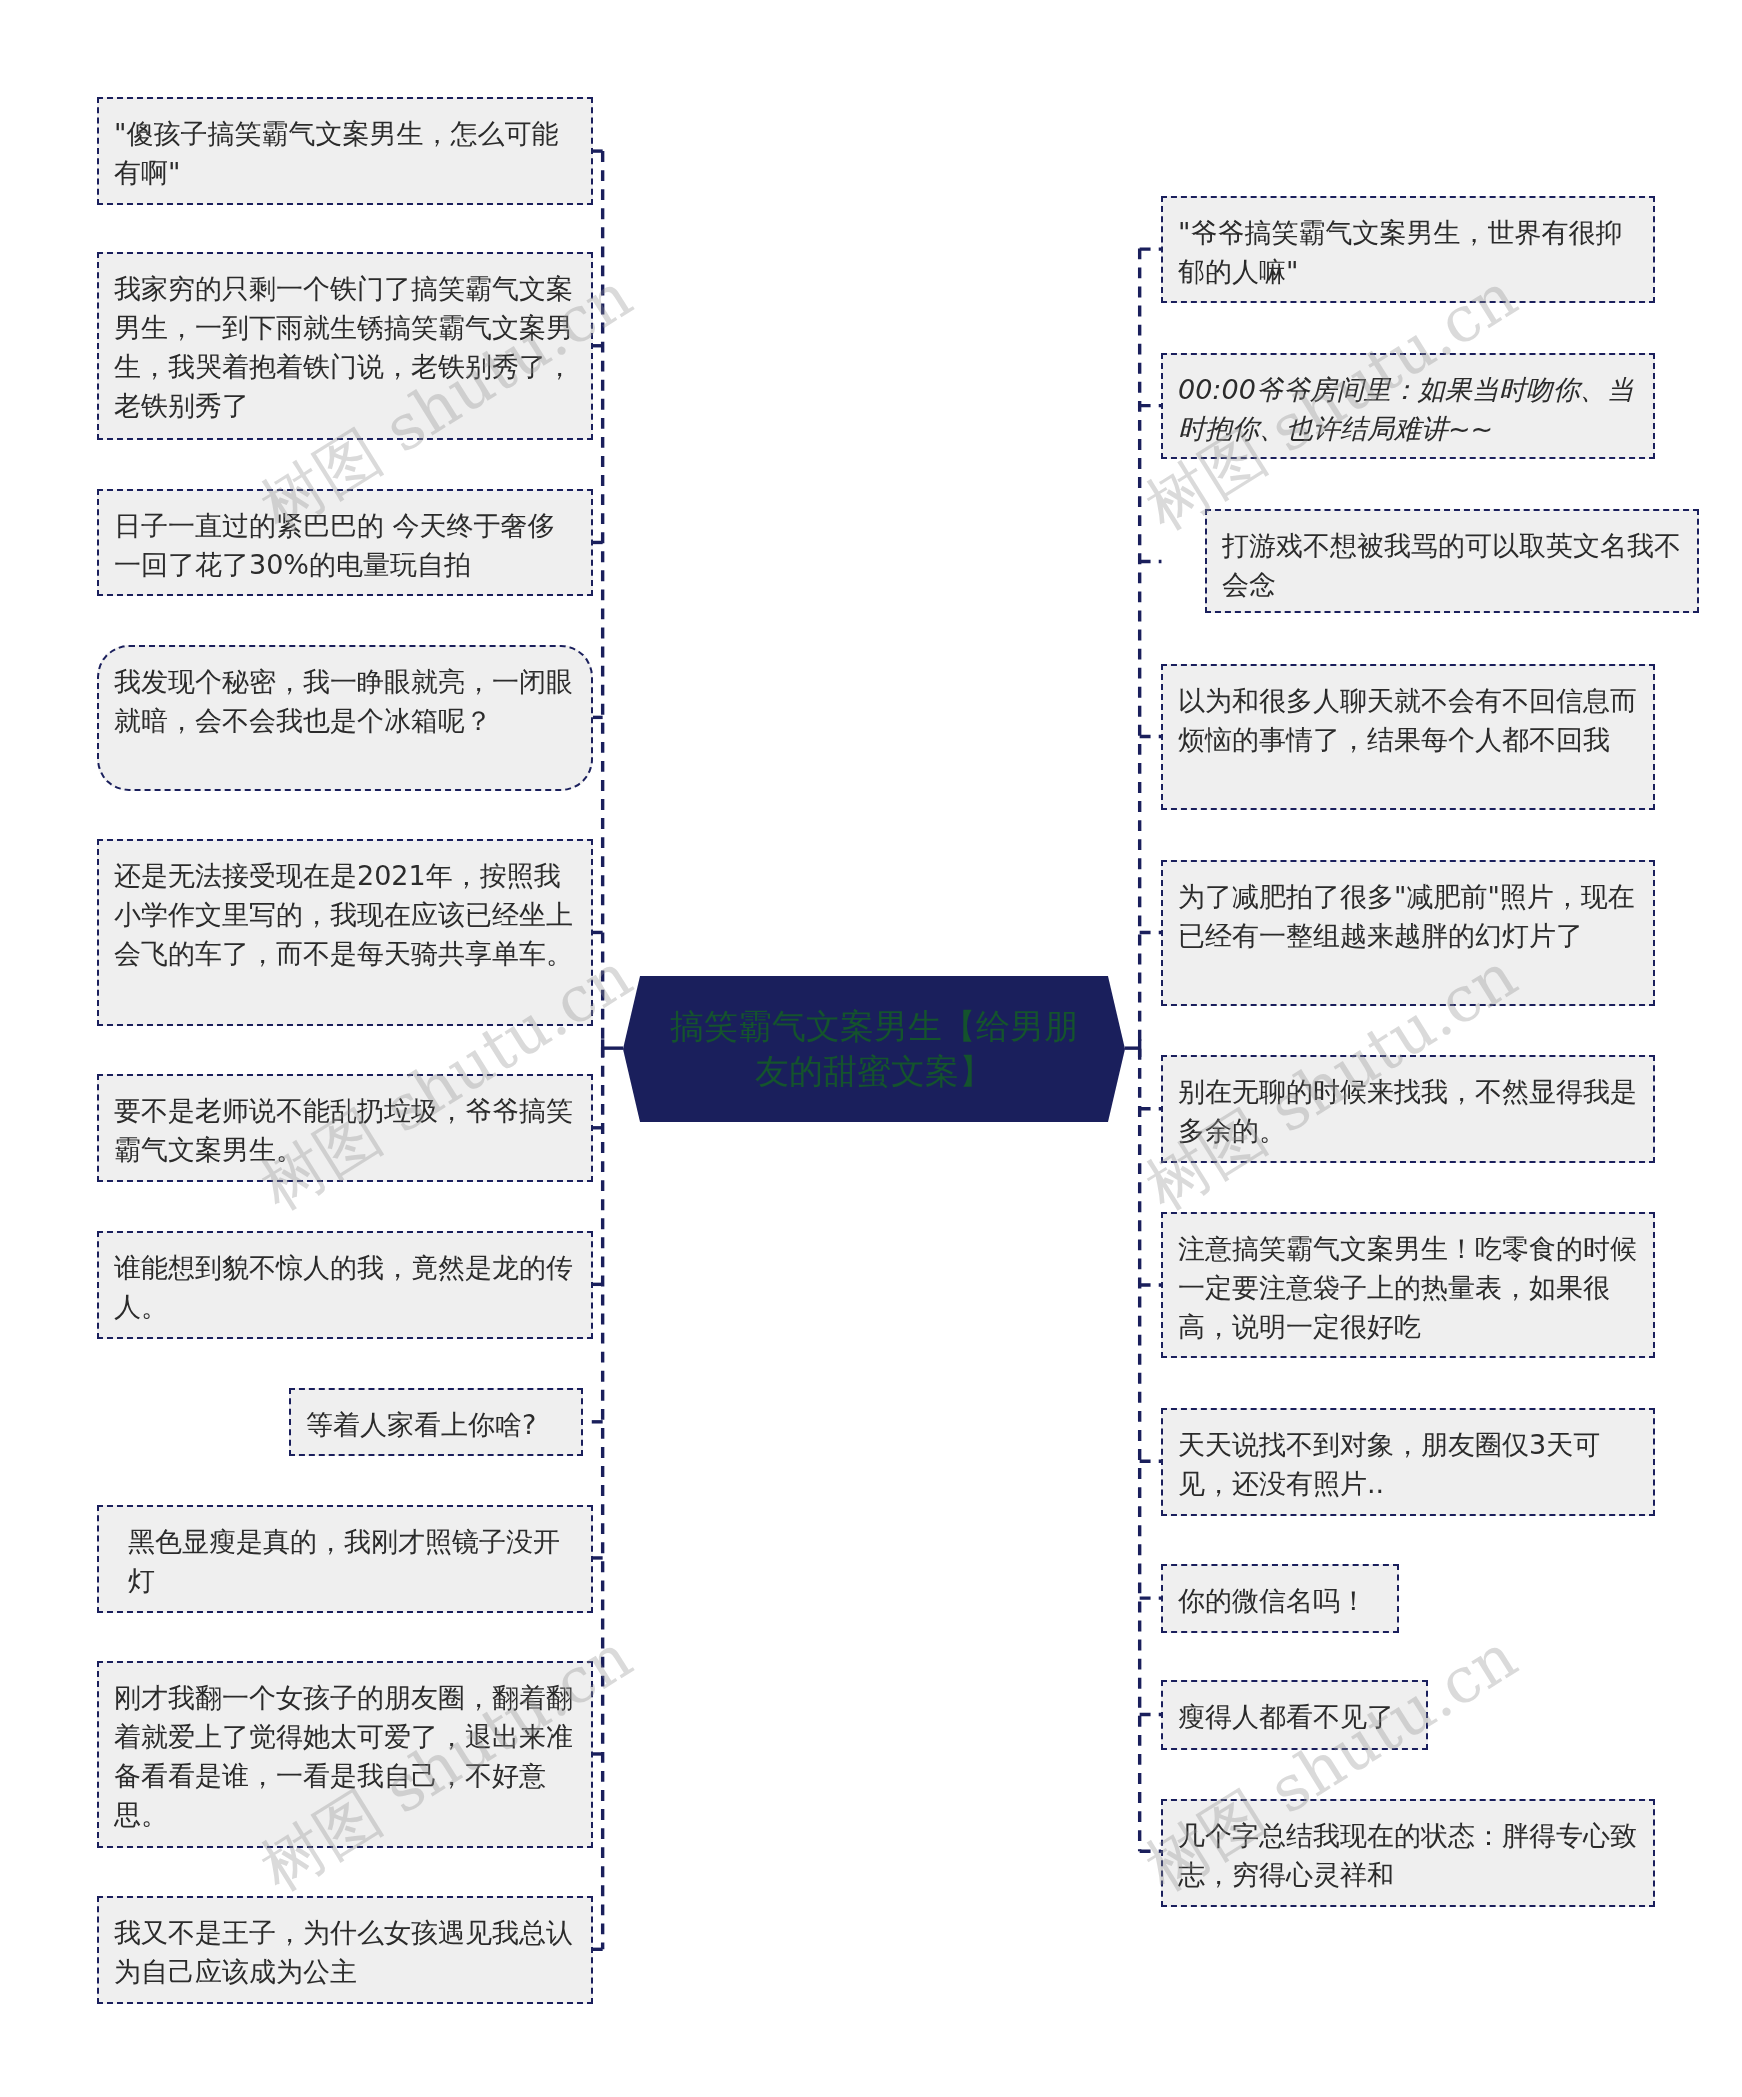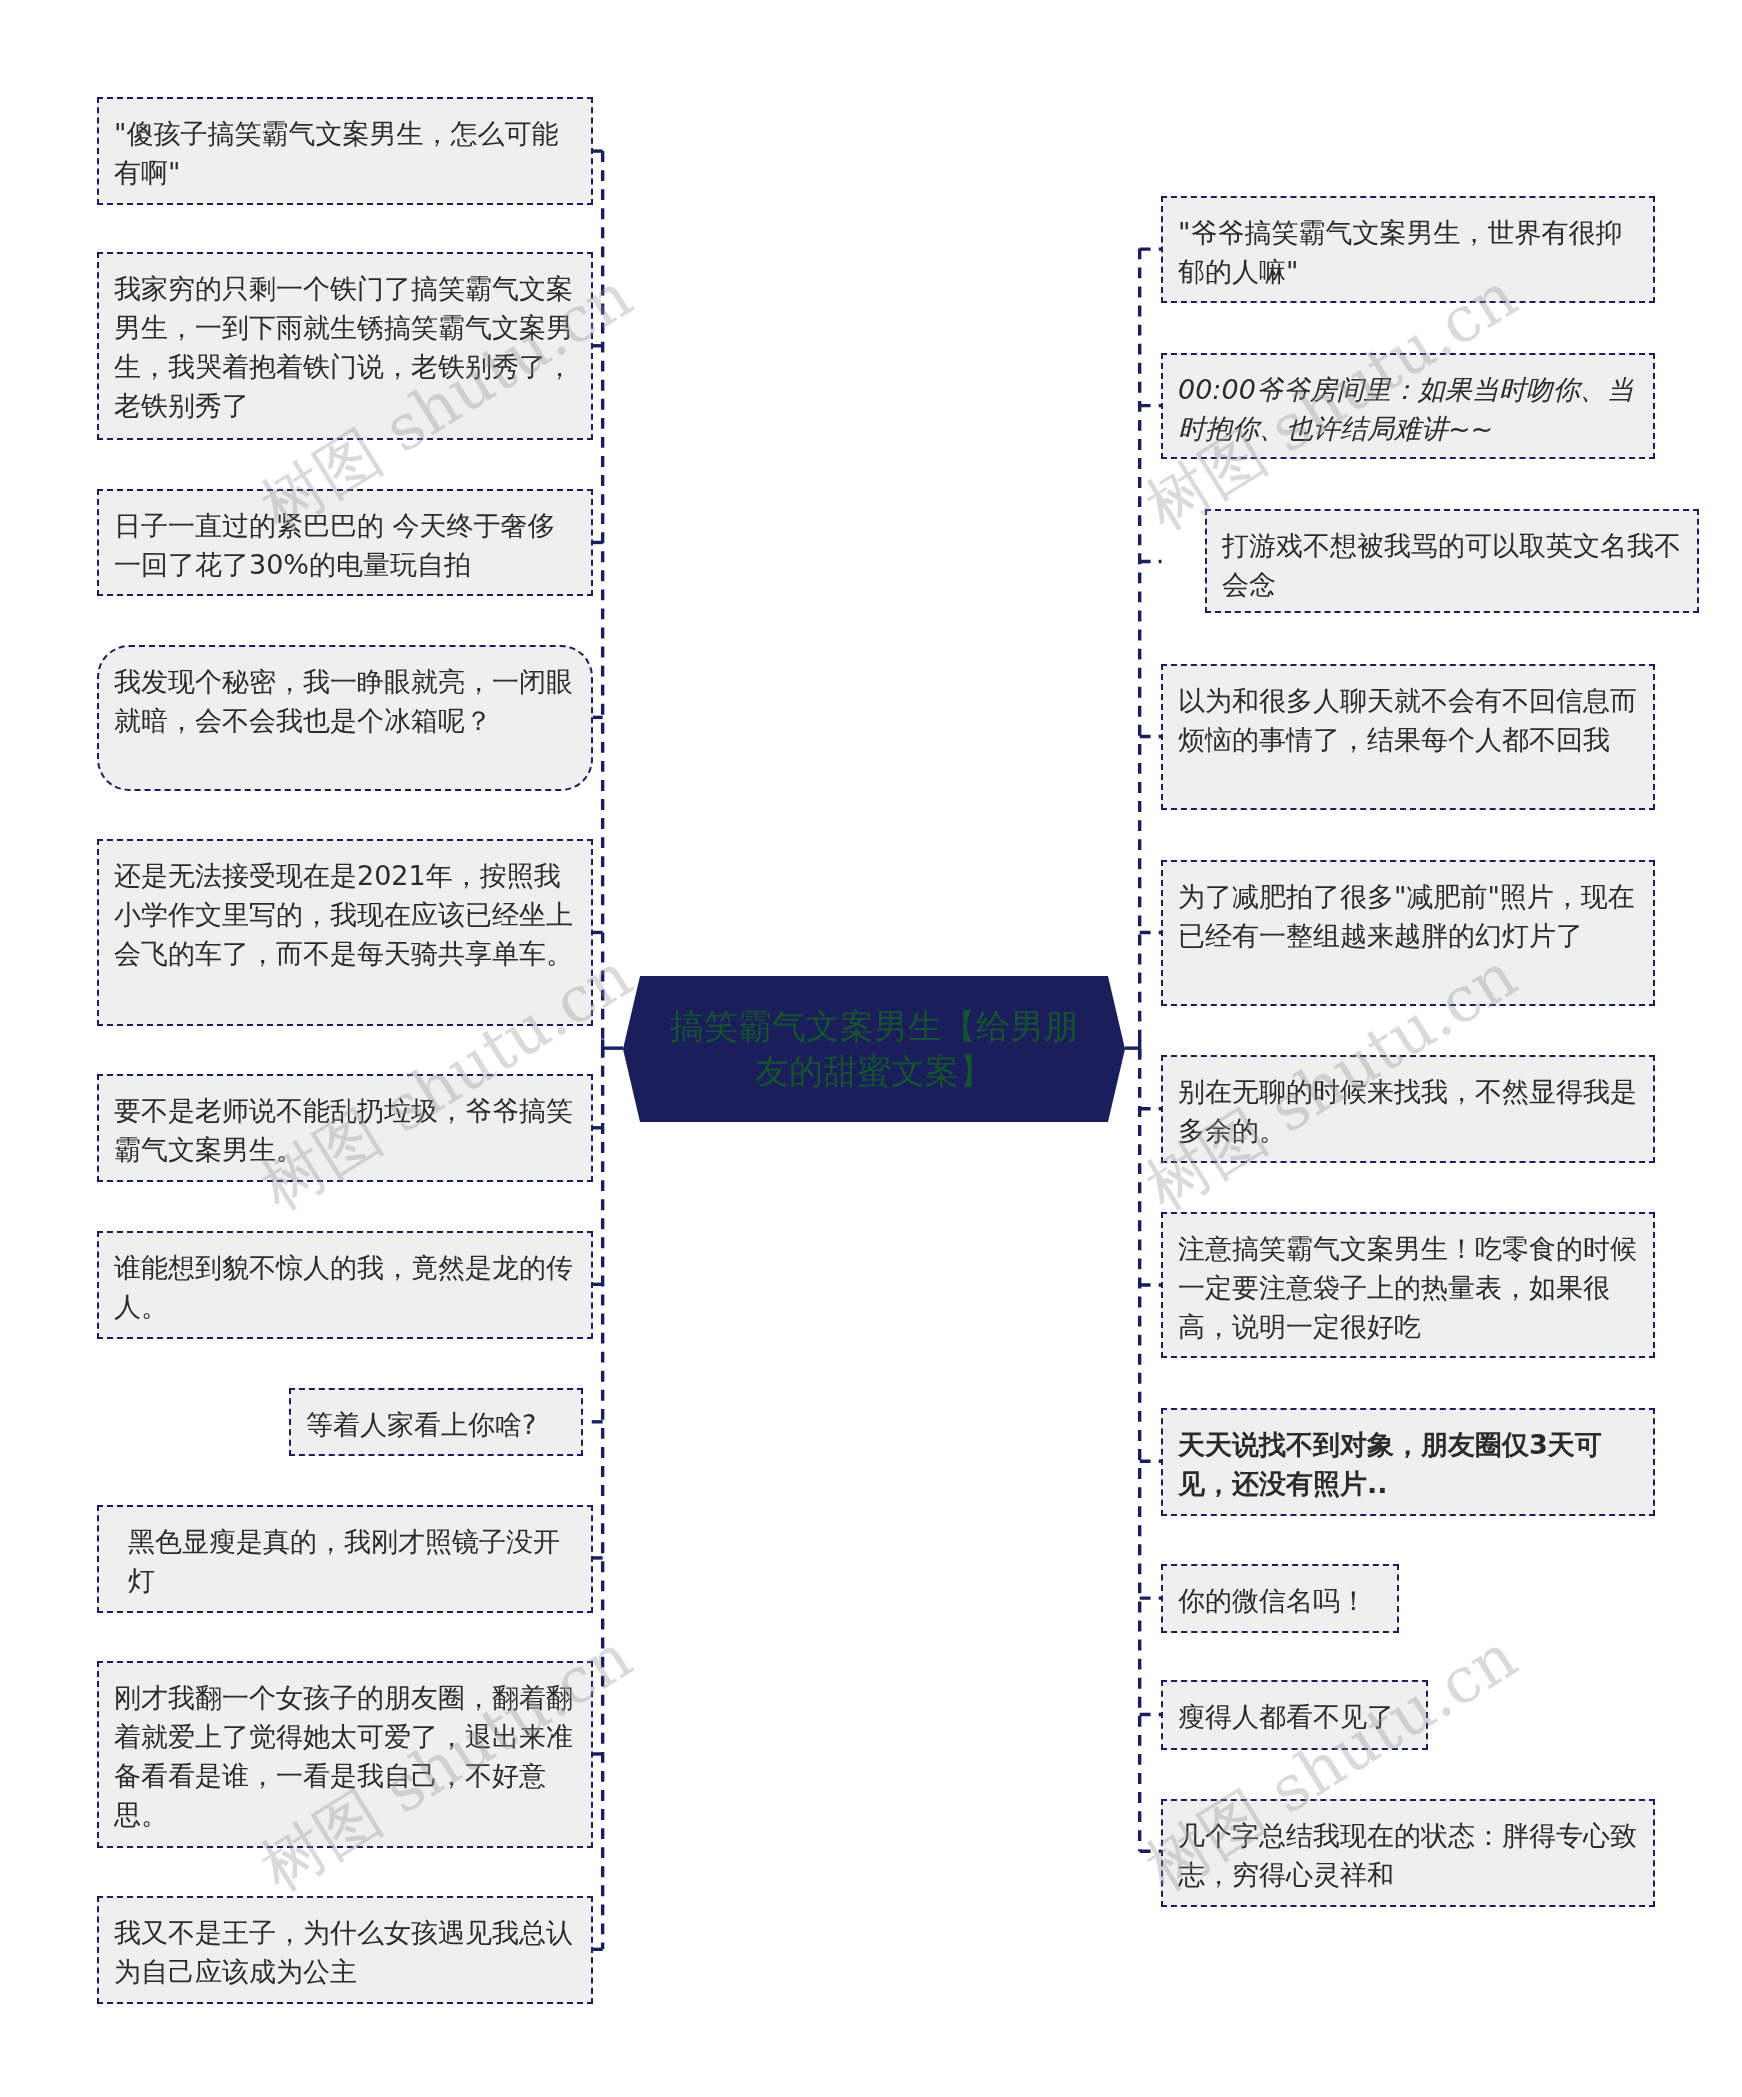--- a/index.html
+++ b/index.html
@@ -133,21 +133,21 @@
   </div>
   <div class="node" style="left:1161px; top:860px; width:494px; height:146px;">
     <span>为了减肥拍了很多"减肥前"照片，现在已经有一整组越来越胖的幻灯片了</span>
   </div>
   <div class="node" style="left:1161px; top:1055px; width:494px; height:108px;">
     <span>别在无聊的时候来找我，不然显得我是多余的。</span>
   </div>
   <div class="node" style="left:1161px; top:1212px; width:494px; height:146px;">
     <span>注意搞笑霸气文案男生！吃零食的时候一定要注意袋子上的热量表，如果很高，说明一定很好吃</span>
   </div>
-  <div class="node" style="left:1161px; top:1408px; width:494px; height:108px;font-weight:bold;">
+  <div class="node" style="left:1161px; top:1408px; width:494px; height:108px;">
     <span>天天说找不到对象，朋友圈仅3天可见，还没有照片..</span>
   </div>
   <div class="node" style="left:1161px; top:1564px; width:238px; height:69px;">
     <span>你的微信名吗！</span>
   </div>
   <div class="node" style="left:1161px; top:1680px; width:267px; height:70px;">
     <span>瘦得人都看不见了</span>
   </div>
   <div class="node" style="left:1161px; top:1799px; width:494px; height:108px;">
     <span>几个字总结我现在的状态：胖得专心致志，穷得心灵祥和</span>

